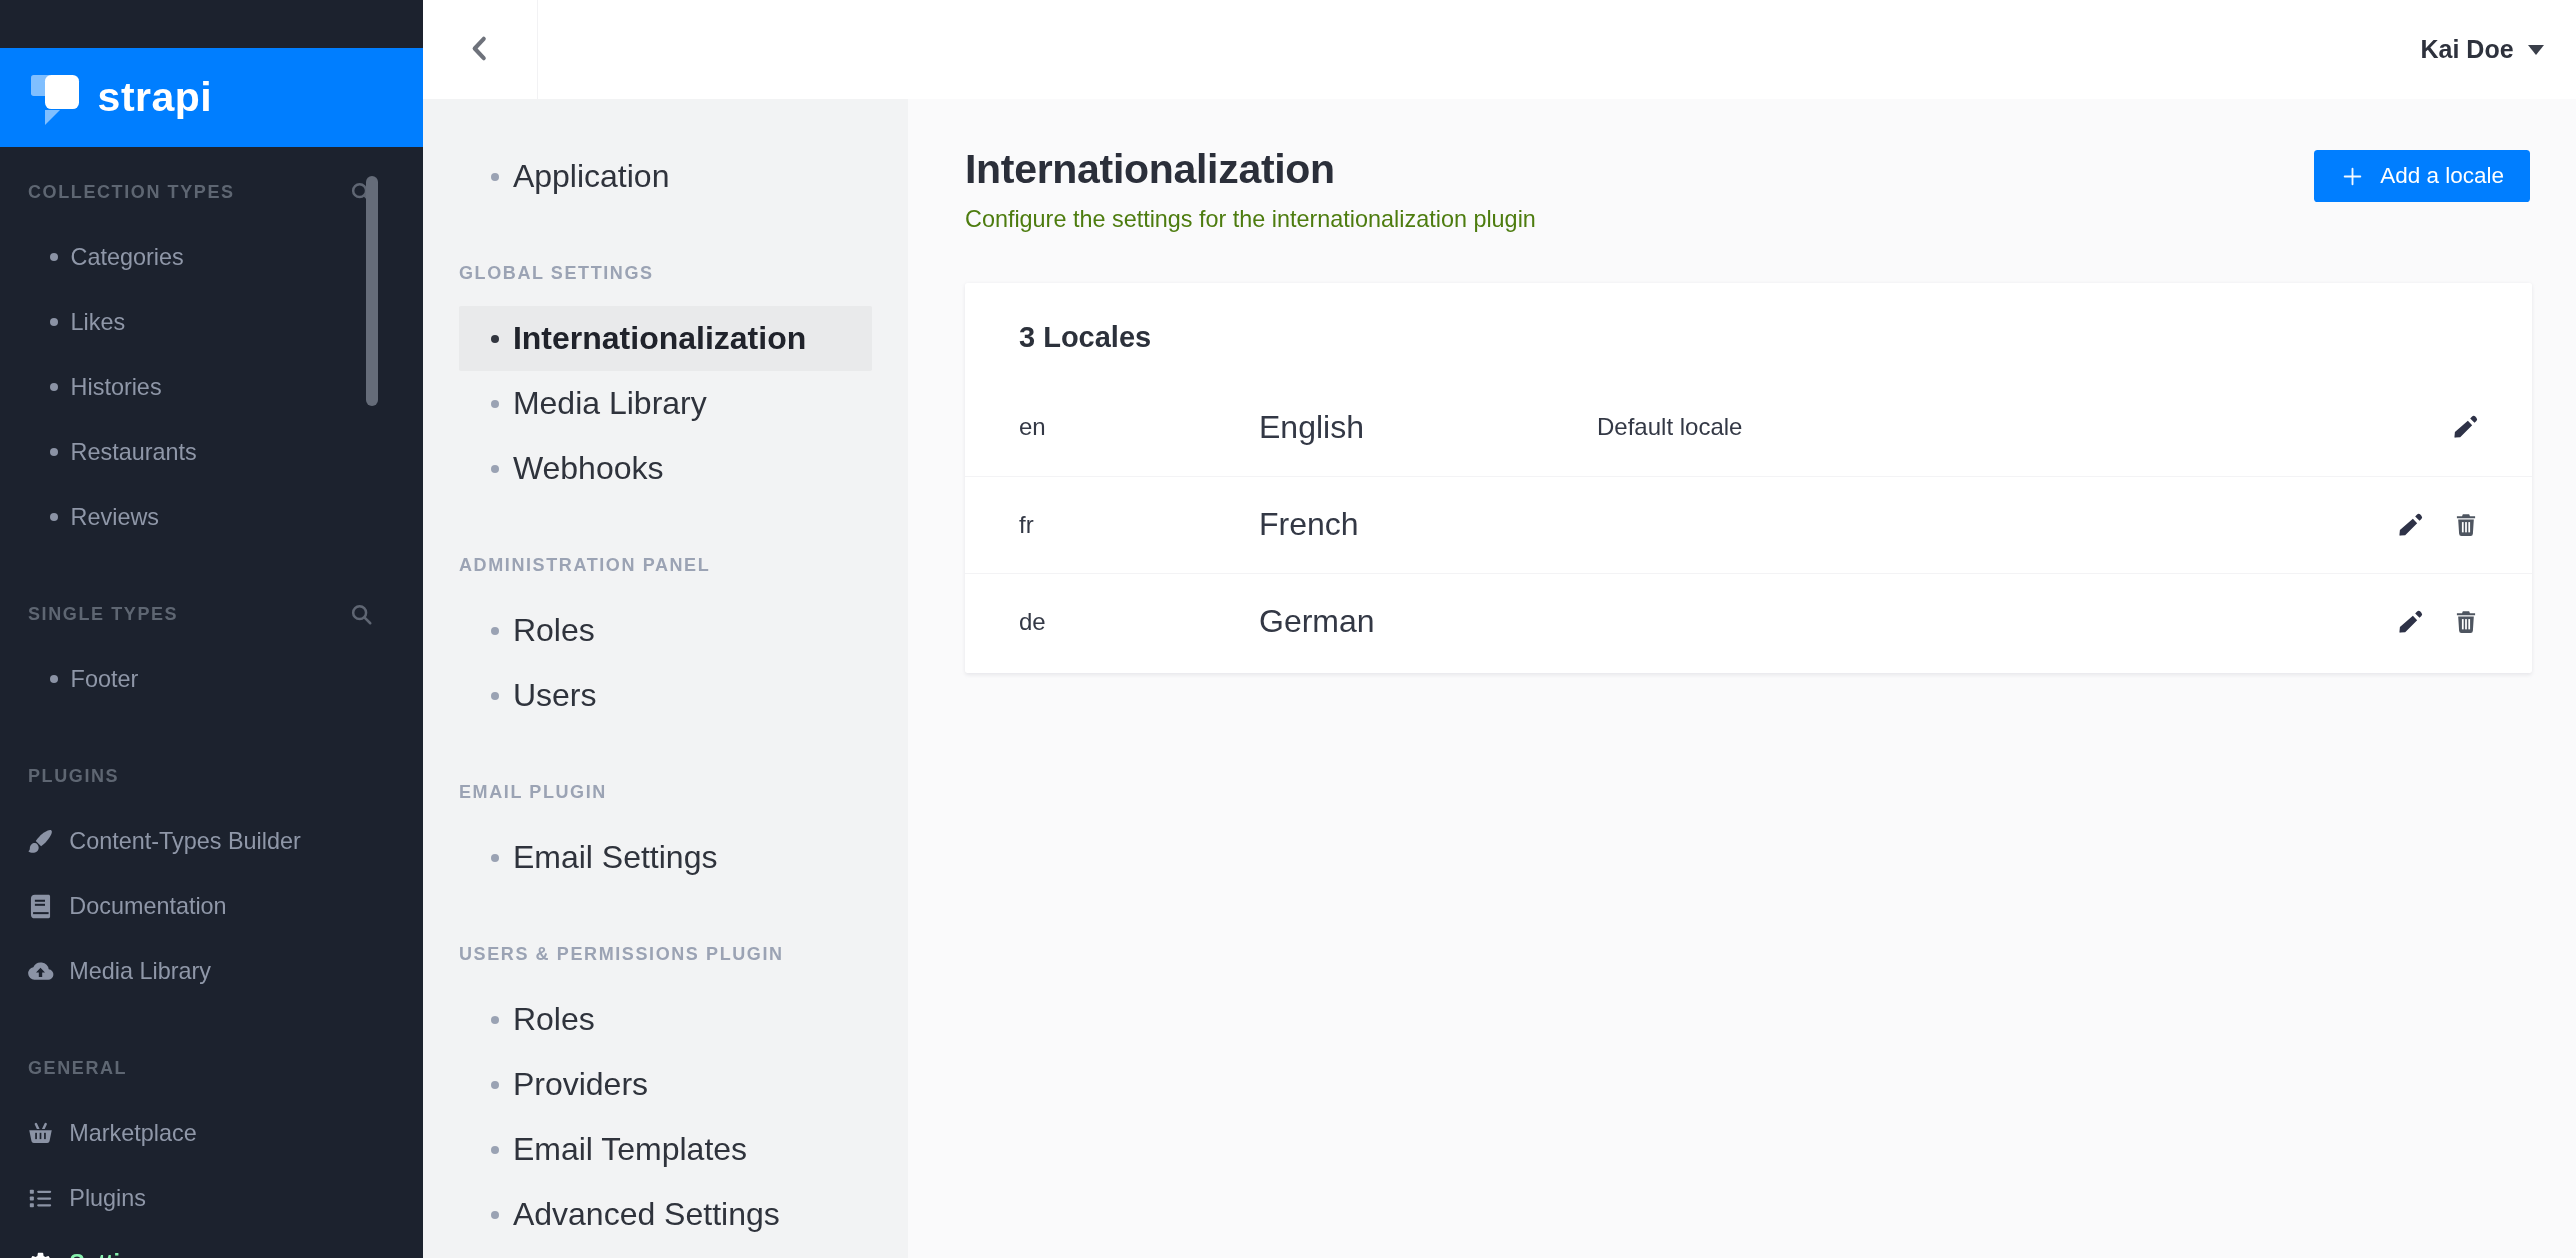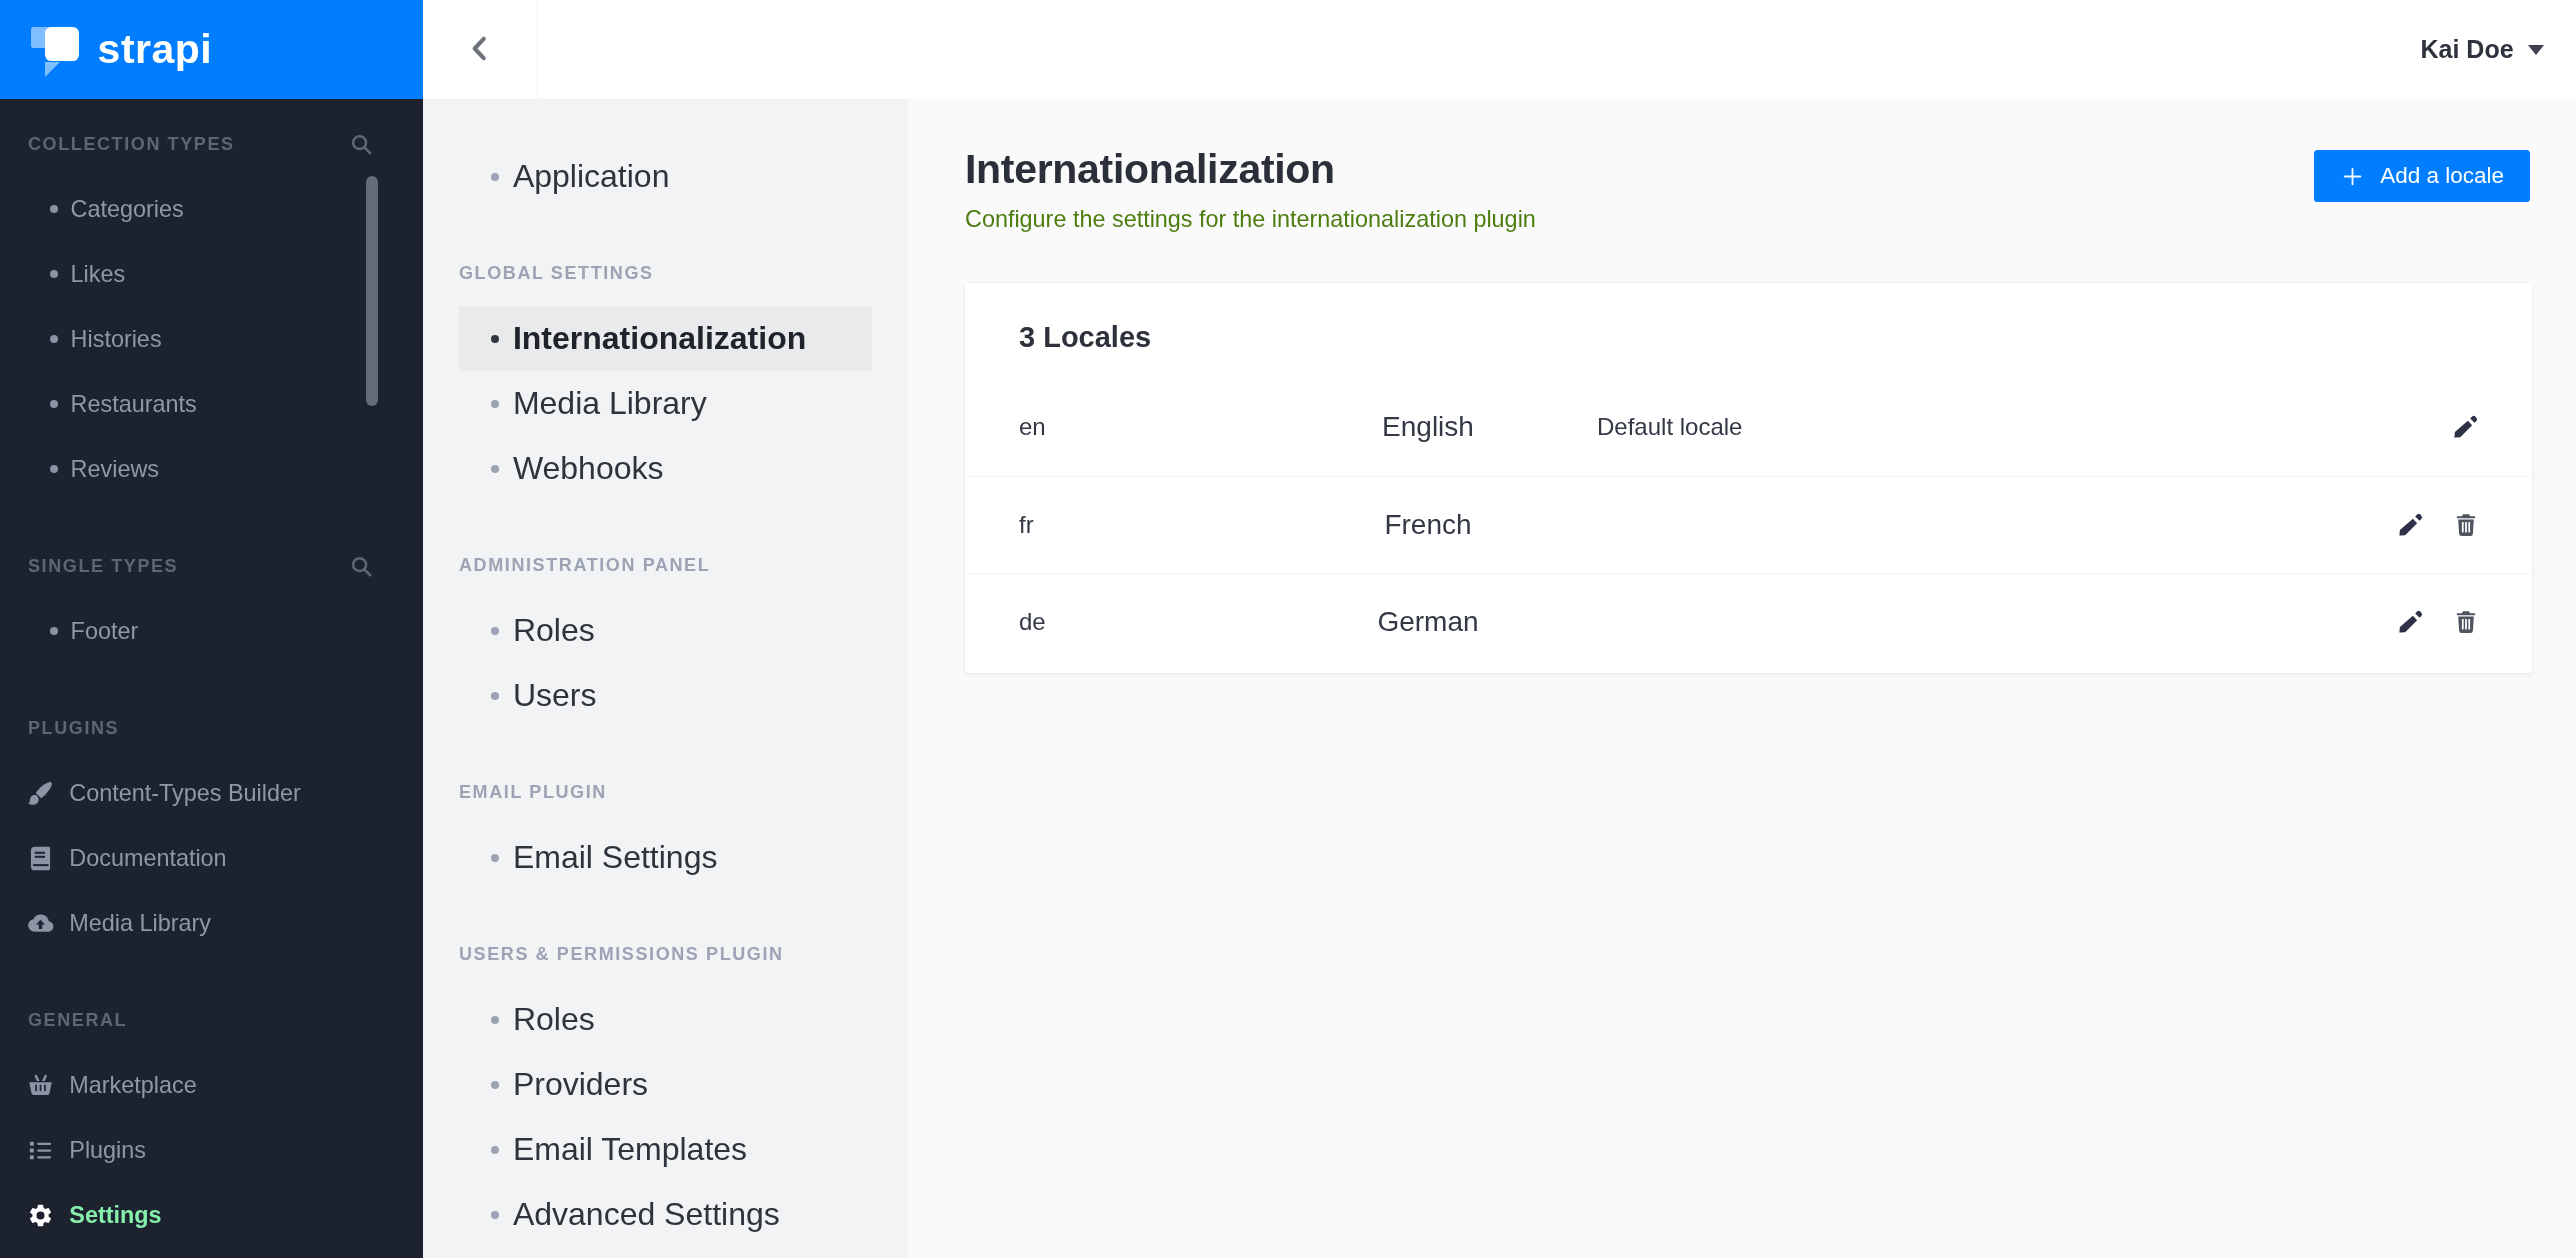--- a/index.html
+++ b/index.html
@@ -14,21 +14,21 @@
 
   
   .sidebar-dark {
     position: absolute; left: 0; top: 0;
     width: 423px; height: 100%;
     background: #1C222E;
   }
   .logo {
     height: 99px; background: #007EFF;
     display: flex; align-items: center;
-    padding-left: 27px; cursor: pointer;
+    padding-left: 27px; cursor: pointer; margin-top: 48px;
   }
   .logo-mark { position: relative; width: 58px; height: 58px; margin-right: 12.6px; }
   .lm-overlay { position: absolute; left: 3.6px; top: 6.3px; width: 21.6px; height: 21.6px; background: rgba(255,255,255,0.5); border-radius: 2.7px; }
   .lm-sq { position: absolute; left: 18px; top: 6.3px; width: 34px; height: 34px; background: #fff; border-radius: 6.3px; }
   .lm-tri { position: absolute; left: 18px; top: 41px; width: 0; height: 0;
             border-top: 15.3px solid rgba(255,255,255,0.5); border-right: 15.3px solid transparent; }
   .logo-text { color: #fff; font-size: 41px; font-weight: 700; letter-spacing: 0.5px; }
 
   #main-nav { padding-top: 12.6px; }
   .dk-header { position: relative; height: 65px; margin-top: 32px; display: flex; align-items: center; padding: 0 45px 0 28px; }
@@ -90,21 +90,21 @@
   .card {
     margin: 50px 44px 0 57px;
     background: #fff; border-radius: 2.7px;
     box-shadow: 0 1.8px 3.6px rgba(227,227,231,0.8);
   }
   .card-heading { padding: 38px 54px 25px; font-size: 29px; font-weight: 600; color: #2C313B; }
   .locales-table { padding-bottom: 3.6px; }
   .l-row { display: flex; align-items: center; height: 97px; padding: 0 50px 0 54px; }
   .l-row + .l-row { border-top: 0.9px solid #F3F3F5; }
   .cell-code { width: 240px; font-size: 24px; color: #333845; }
-  .cell-name { width: 338px; font-size: 28px; color: #333845; text-align: center; }
+  .cell-name { width: 338px; font-size: 32px; color: #333845; }
   .cell-note { flex: 1; font-size: 24px; color: #333845; }
   .row-actions { display: flex; align-items: center; justify-content: flex-end; gap: 23.4px; }
   .icon-btn { width: 32px; height: 32px; border: none; background: none; padding: 0; display: flex; align-items: center; justify-content: center; cursor: pointer; }
   .icon-btn svg { width: 28px; height: 28px; display: block; }
   .edit-btn { color: #2E3247; }
   .delete-btn { color: #4E5560; }
 </style>
 </head>
 <body>
 

